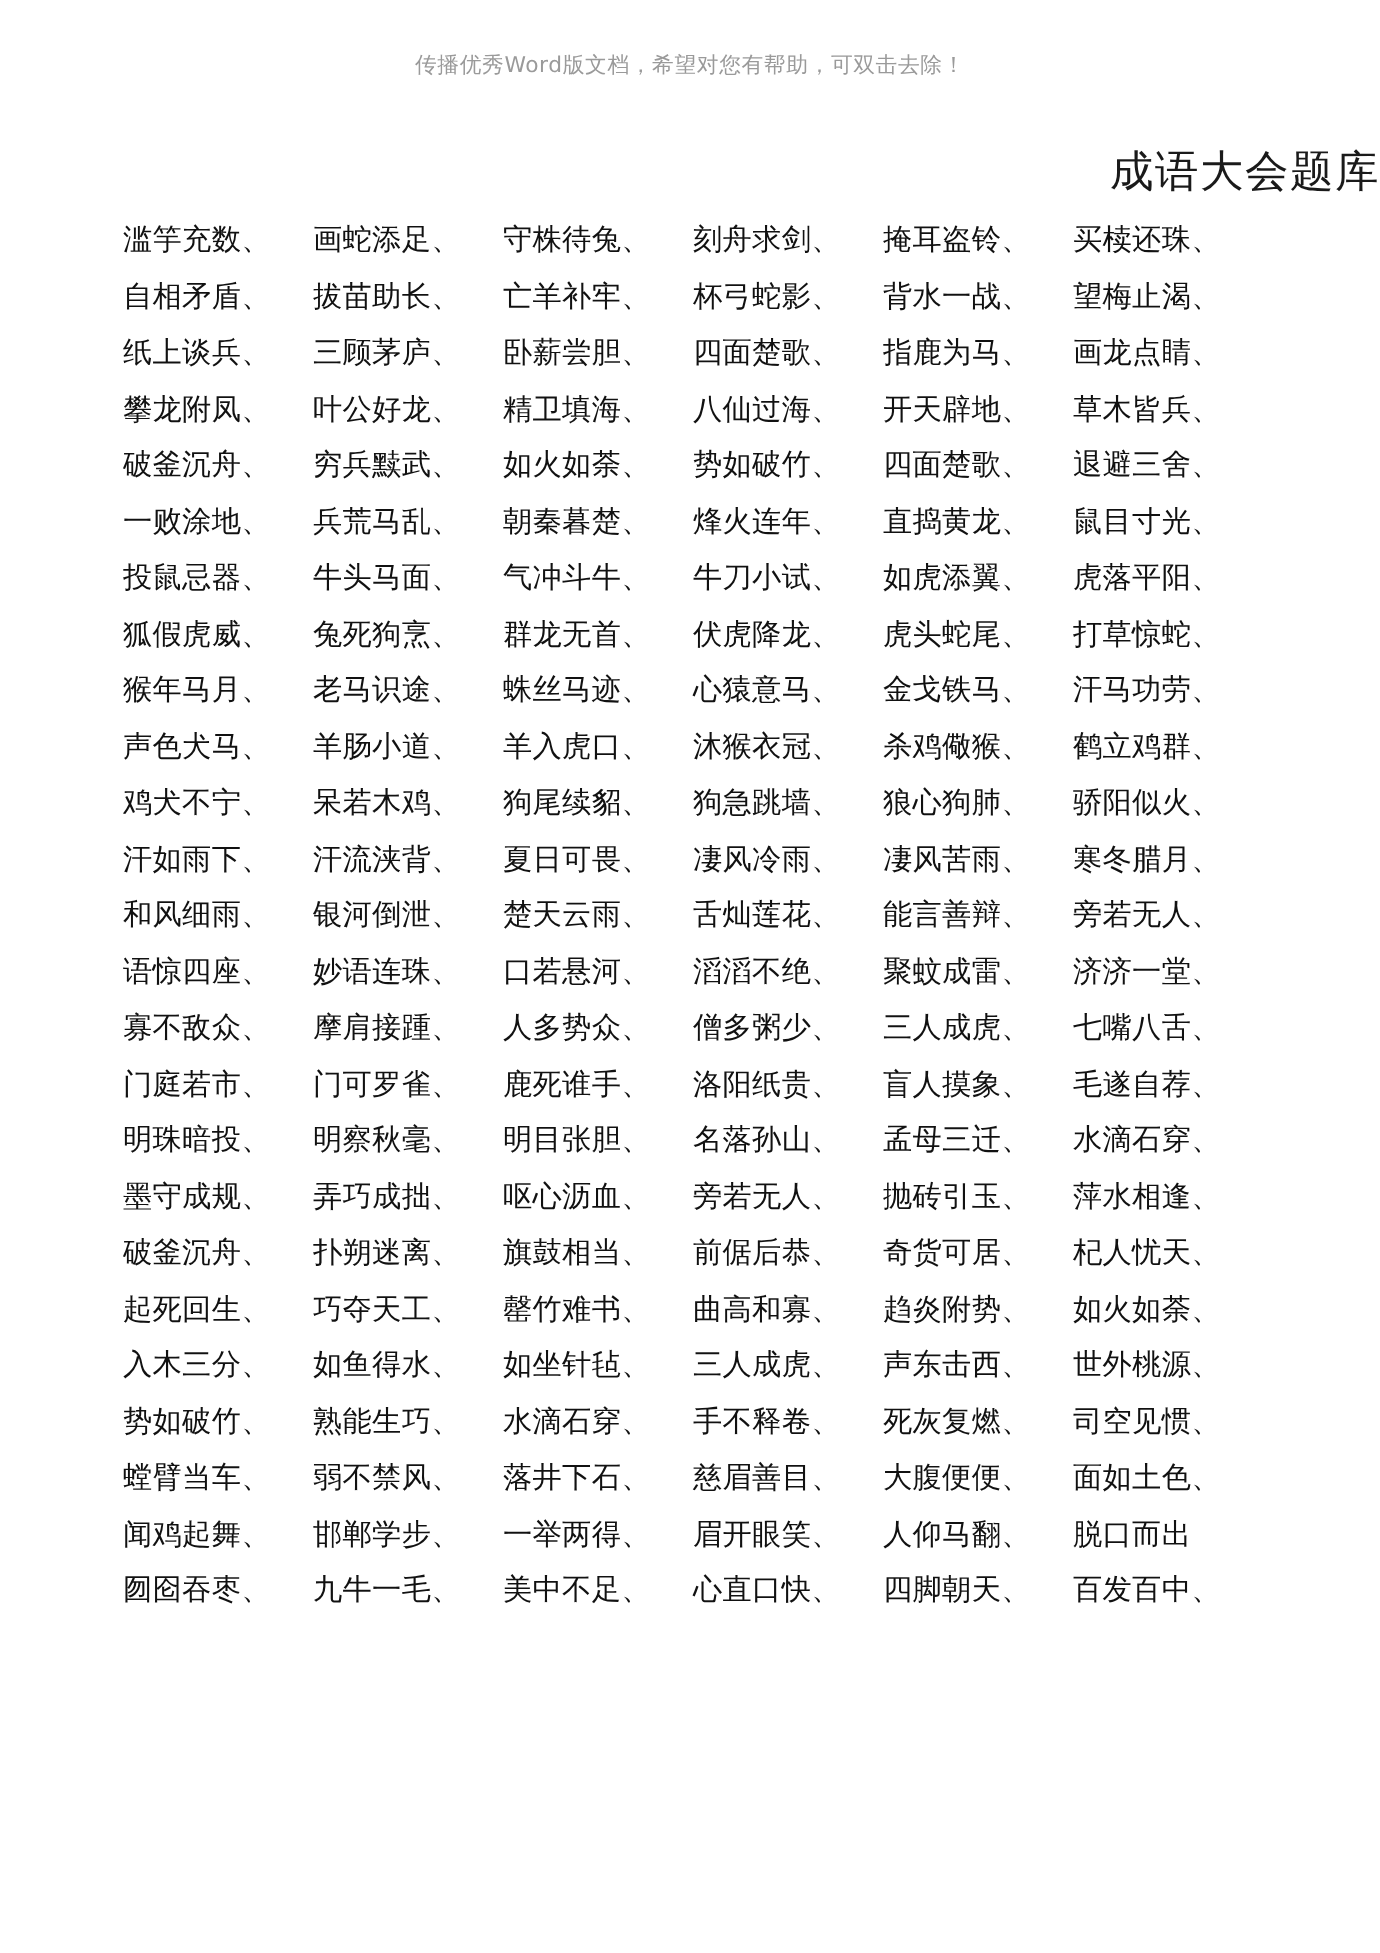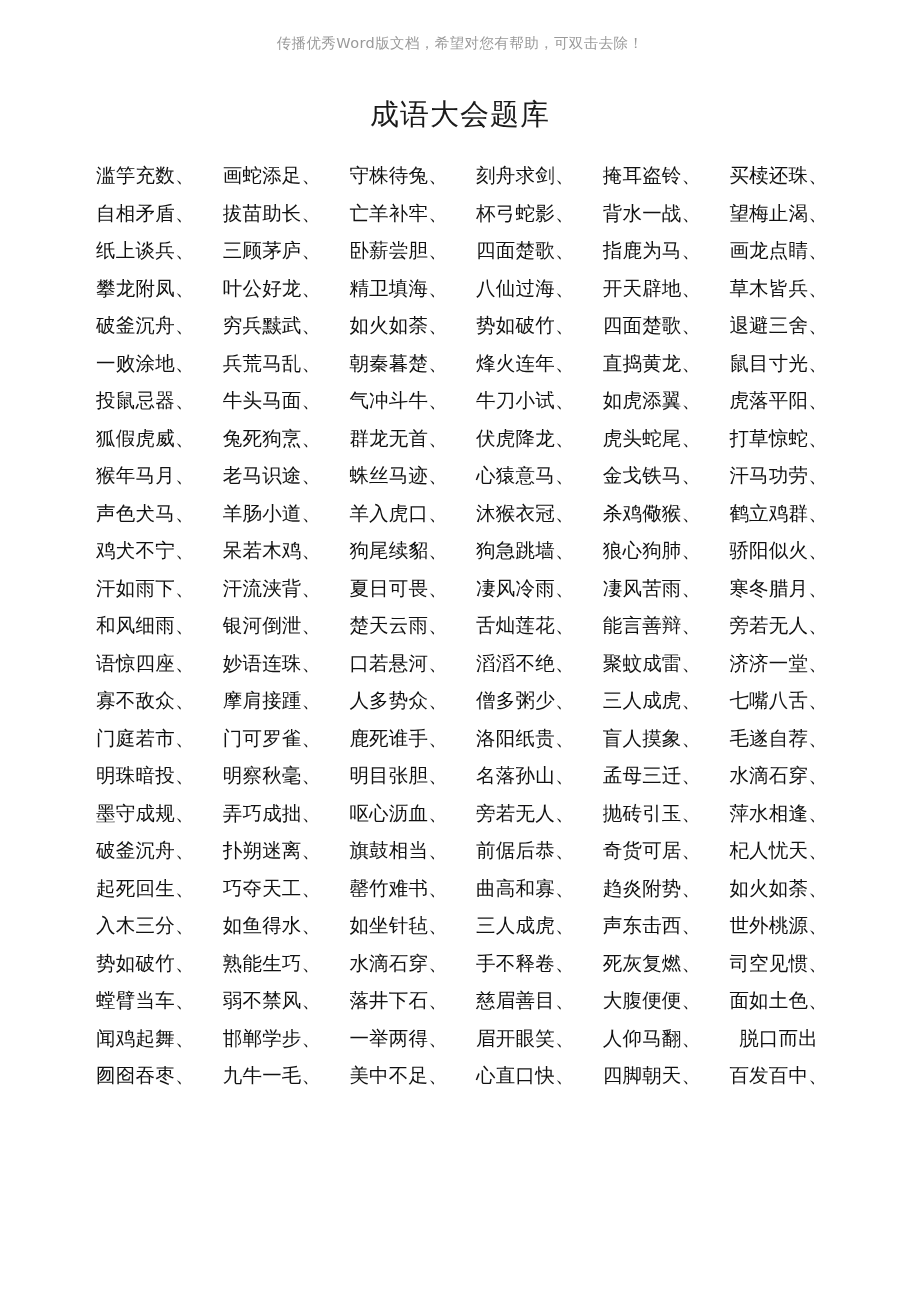--- a/index.html
+++ b/index.html
@@ -25,37 +25,36 @@
   .watermark {
     text-align: center;
     font-size: 14.5px;
     color: #9a9a9a;
     letter-spacing: 0.4px;
     padding-top: 34px;
     font-family: "DejaVu Sans", "Liberation Sans", sans-serif;
     white-space: nowrap;
   }
   .doc-title {
-    text-align: center;
+    text-align: right;
     font-size: 29px;
     color: #1a1a1a;
     margin-top: 42px;
-    margin-bottom: 22px;
+    margin-bottom: 6px;
     font-family: "DejaVu Serif", "Liberation Serif", serif;
     letter-spacing: 1px;
   }
   .body-area {
     padding: 0 78px 0 82px;
   }
   .idiom-grid {
     display: grid;
     grid-template-columns: repeat(6, 1fr);
     row-gap: 0px;
     column-gap: 0px;
-    text-align: center;
   }
   .idiom-cell {
     font-size: 19.5px;
     line-height: 37.5px;
     font-family: "DejaVu Serif", "Liberation Serif", serif;
     color: #111111;
     white-space: nowrap;
     letter-spacing: 0.2px;
   }
   .idiom-cell .sep {

